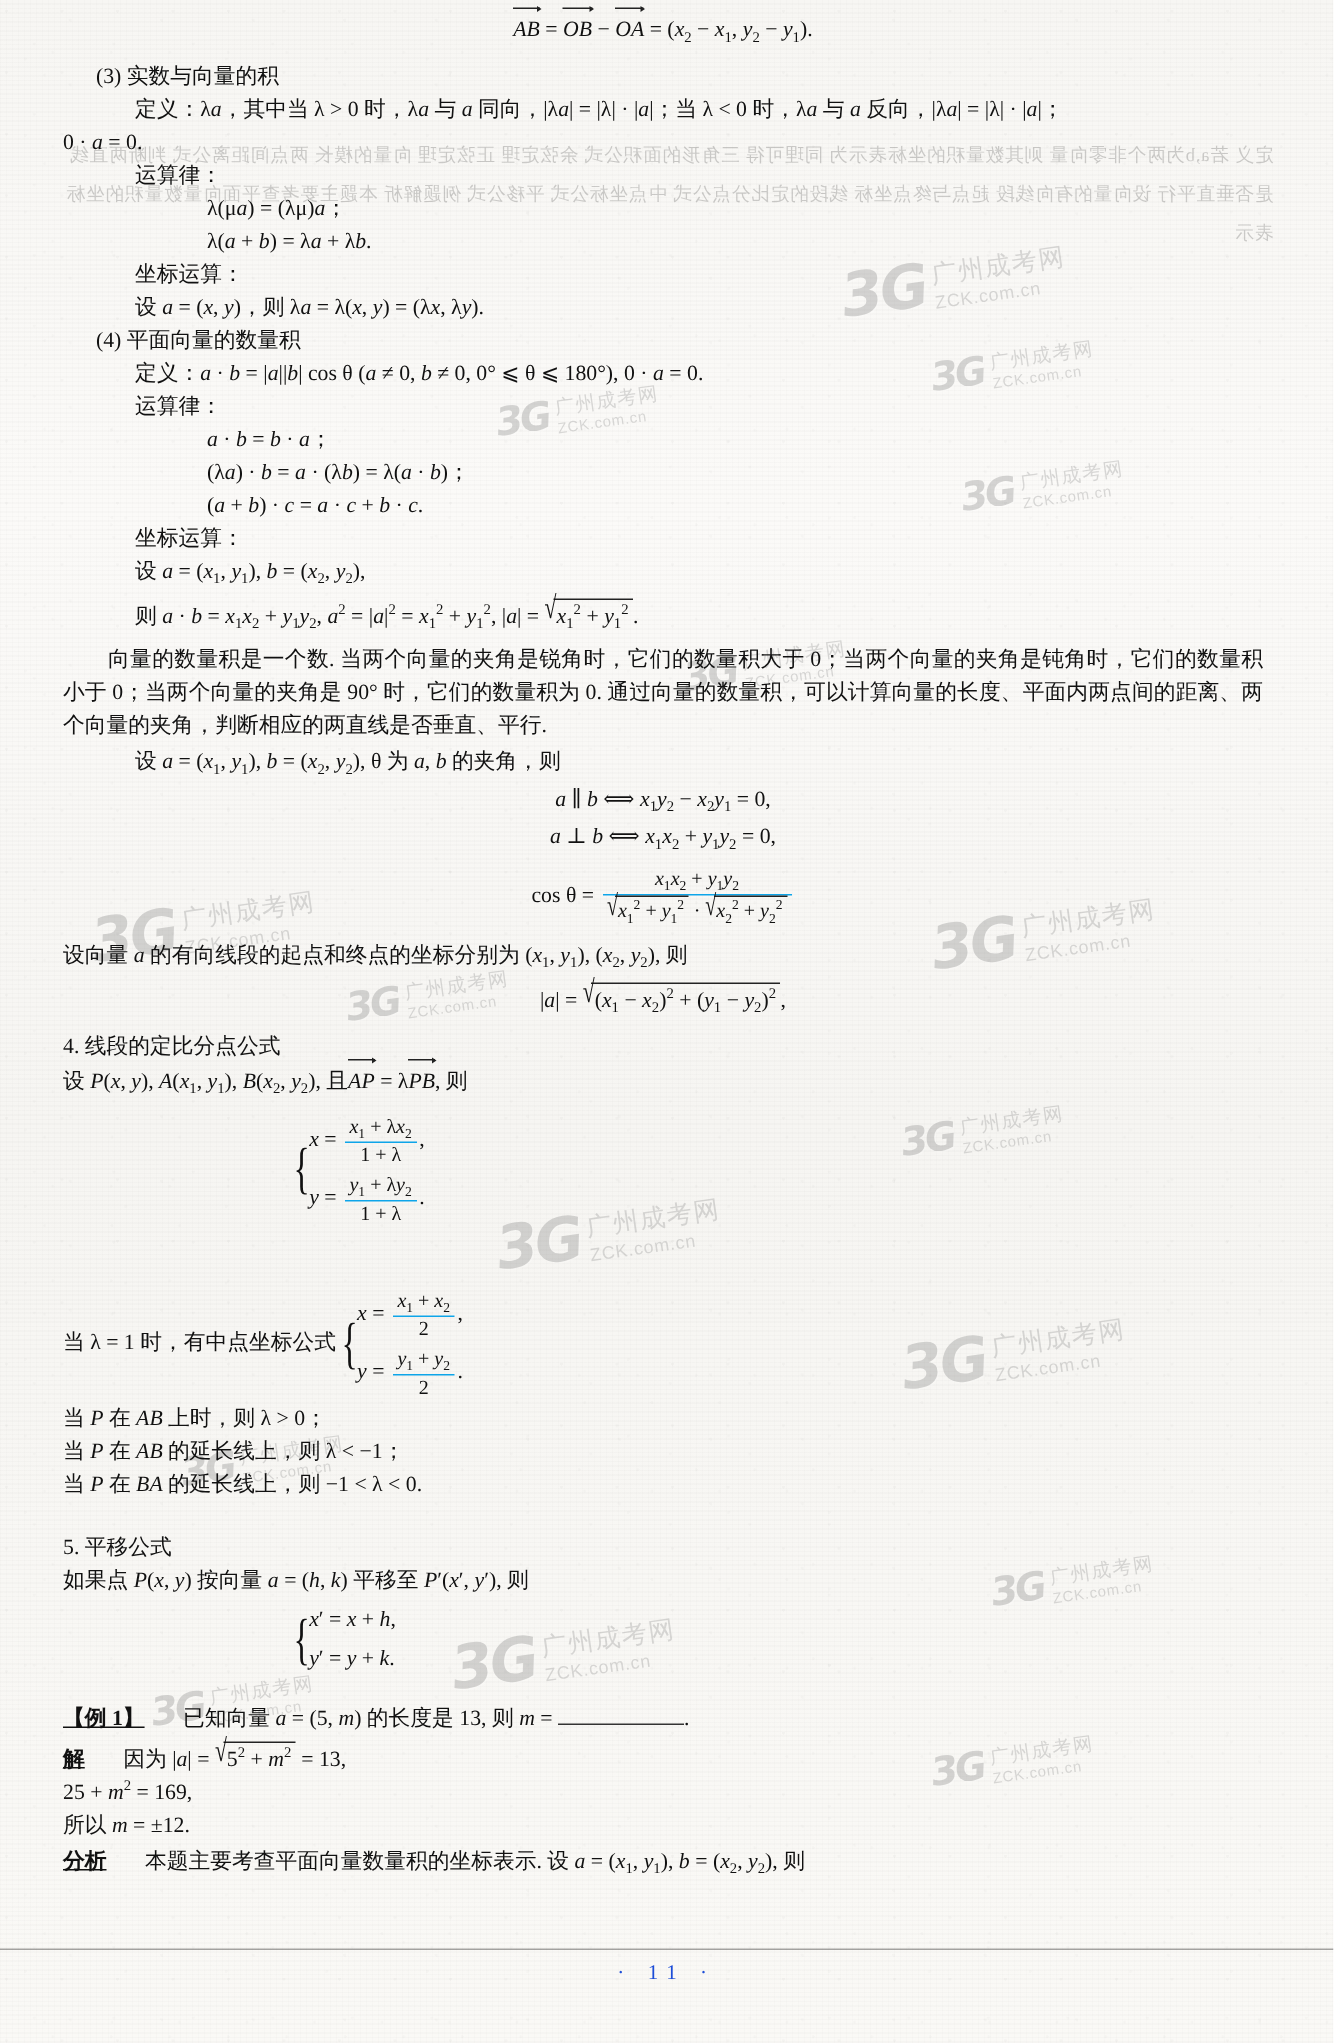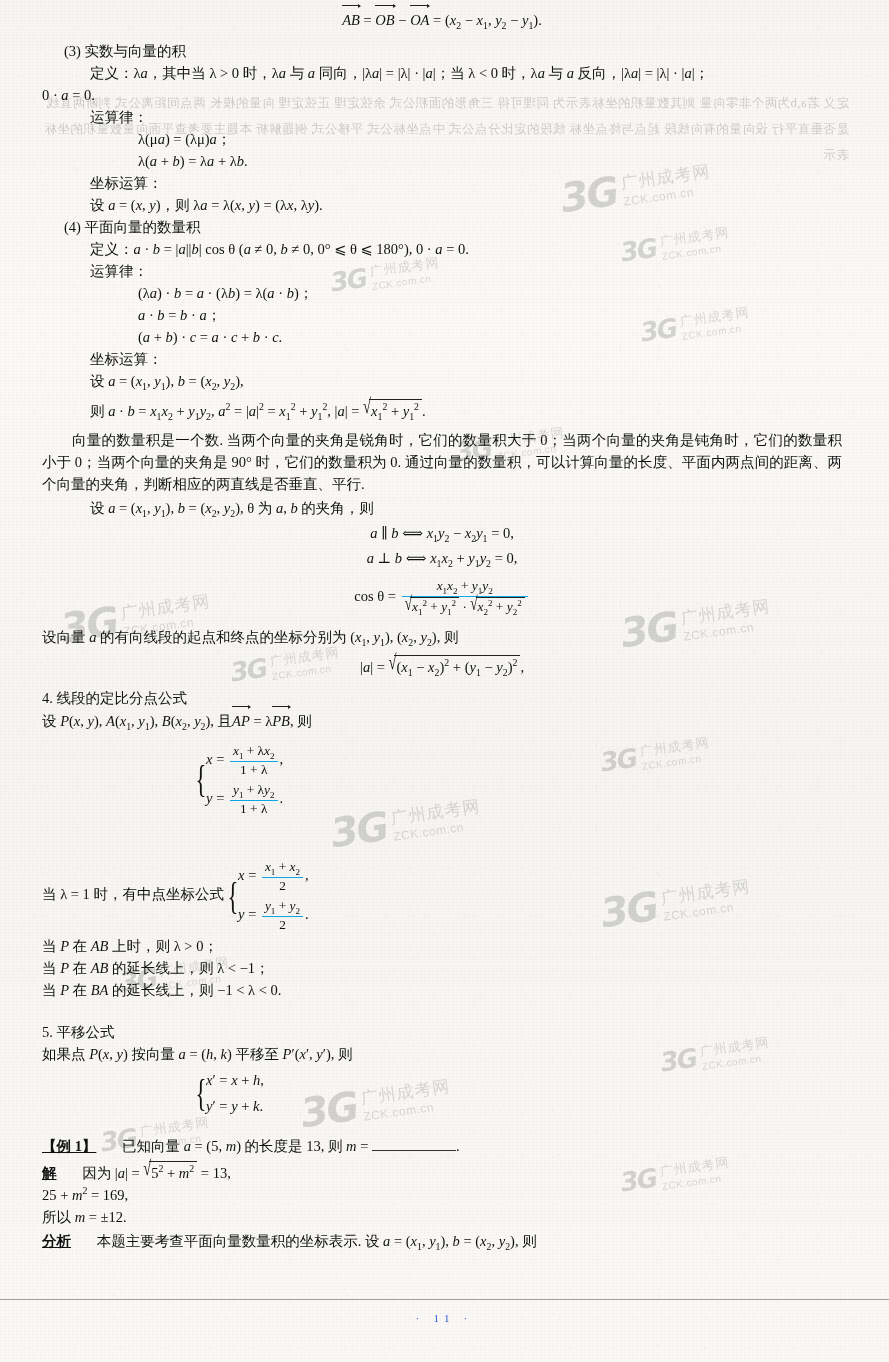--- a/index.html
+++ b/index.html
@@ -163,21 +163,21 @@
   .cases .rows { display: inline-block; }
   .cases .rows > div { white-space: nowrap; padding: 2px 0; }
   .blank-ul { display: inline-block; width: 84px; border-bottom: 1px solid #333; }
 
   .footer {
     position: absolute;
     left: 0;
     right: 0;
     bottom: 38px;
     text-align: center;
-    font-size: 10px;
+    font-size: 14px;
     letter-spacing: 6px;
     color: #1d4ed8;
   }
   .rule-top {
     position: absolute;
     left: 0; right: 0;
     bottom: 62px;
     height: 0;
     border-top: 1px solid rgba(0,0,0,.35);
   }
@@ -319,22 +319,22 @@
   <div class="indent3">λ(μ<i>a</i>) = (λμ)<i>a</i>；</div>
   <div class="indent3">λ(<i>a</i> + <i>b</i>) = λ<i>a</i> + λ<i>b</i>.</div>
   <div class="indent2">坐标运算：</div>
   <div class="indent2">设 <i>a</i> = (<i>x</i>, <i>y</i>)，则 λ<i>a</i> = λ(<i>x</i>, <i>y</i>) = (λ<i>x</i>, λ<i>y</i>).</div>
 
   <div class="indent1">(4) 平面向量的数量积</div>
   <div class="indent2">
     定义：<i>a</i> · <i>b</i> = |<i>a</i>||<i>b</i>| cos θ (<i>a</i> ≠ 0, <i>b</i> ≠ 0, 0° ⩽ θ ⩽ 180°), 0 · <i>a</i> = 0.
   </div>
   <div class="indent2">运算律：</div>
+  <div class="indent3"><i>a</i> · <i>b</i> = <i>b</i> · <i>a</i>；</div>
   <div class="indent3">(λ<i>a</i>) · <i>b</i> = <i>a</i> · (λ<i>b</i>) = λ(<i>a</i> · <i>b</i>)；</div>
-  <div class="indent3"><i>a</i> · <i>b</i> = <i>b</i> · <i>a</i>；</div>
   <div class="indent3">(<i>a</i> + <i>b</i>) · <i>c</i> = <i>a</i> · <i>c</i> + <i>b</i> · <i>c</i>.</div>
   <div class="indent2">坐标运算：</div>
   <div class="indent2">设 <i>a</i> = (<i>x</i><sub>1</sub>, <i>y</i><sub>1</sub>), <i>b</i> = (<i>x</i><sub>2</sub>, <i>y</i><sub>2</sub>),</div>
   <div class="indent2" style="margin-top:4px;">
     则 <i>a</i> · <i>b</i> = <i>x</i><sub>1</sub><i>x</i><sub>2</sub> + <i>y</i><sub>1</sub><i>y</i><sub>2</sub>, <i>a</i><sup>2</sup> = |<i>a</i>|<sup>2</sup> = <i>x</i><sub>1</sub><sup>2</sup> + <i>y</i><sub>1</sub><sup>2</sup>, |<i>a</i>| = <span class="radsign">√</span><span class="sqrt"><i>x</i><sub>1</sub><sup>2</sup> + <i>y</i><sub>1</sub><sup>2</sup></span>.
   </div>
 
   <div class="para" style="margin-top:4px;">向量的数量积是一个数. 当两个向量的夹角是锐角时，它们的数量积大于 0；当两个向量的夹角是钝角时，它们的数量积小于 0；当两个向量的夹角是 90° 时，它们的数量积为 0. 通过向量的数量积，可以计算向量的长度、平面内两点间的距离、两个向量的夹角，判断相应的两直线是否垂直、平行.</div>
 
   <div class="indent2" style="margin-top:2px;">

